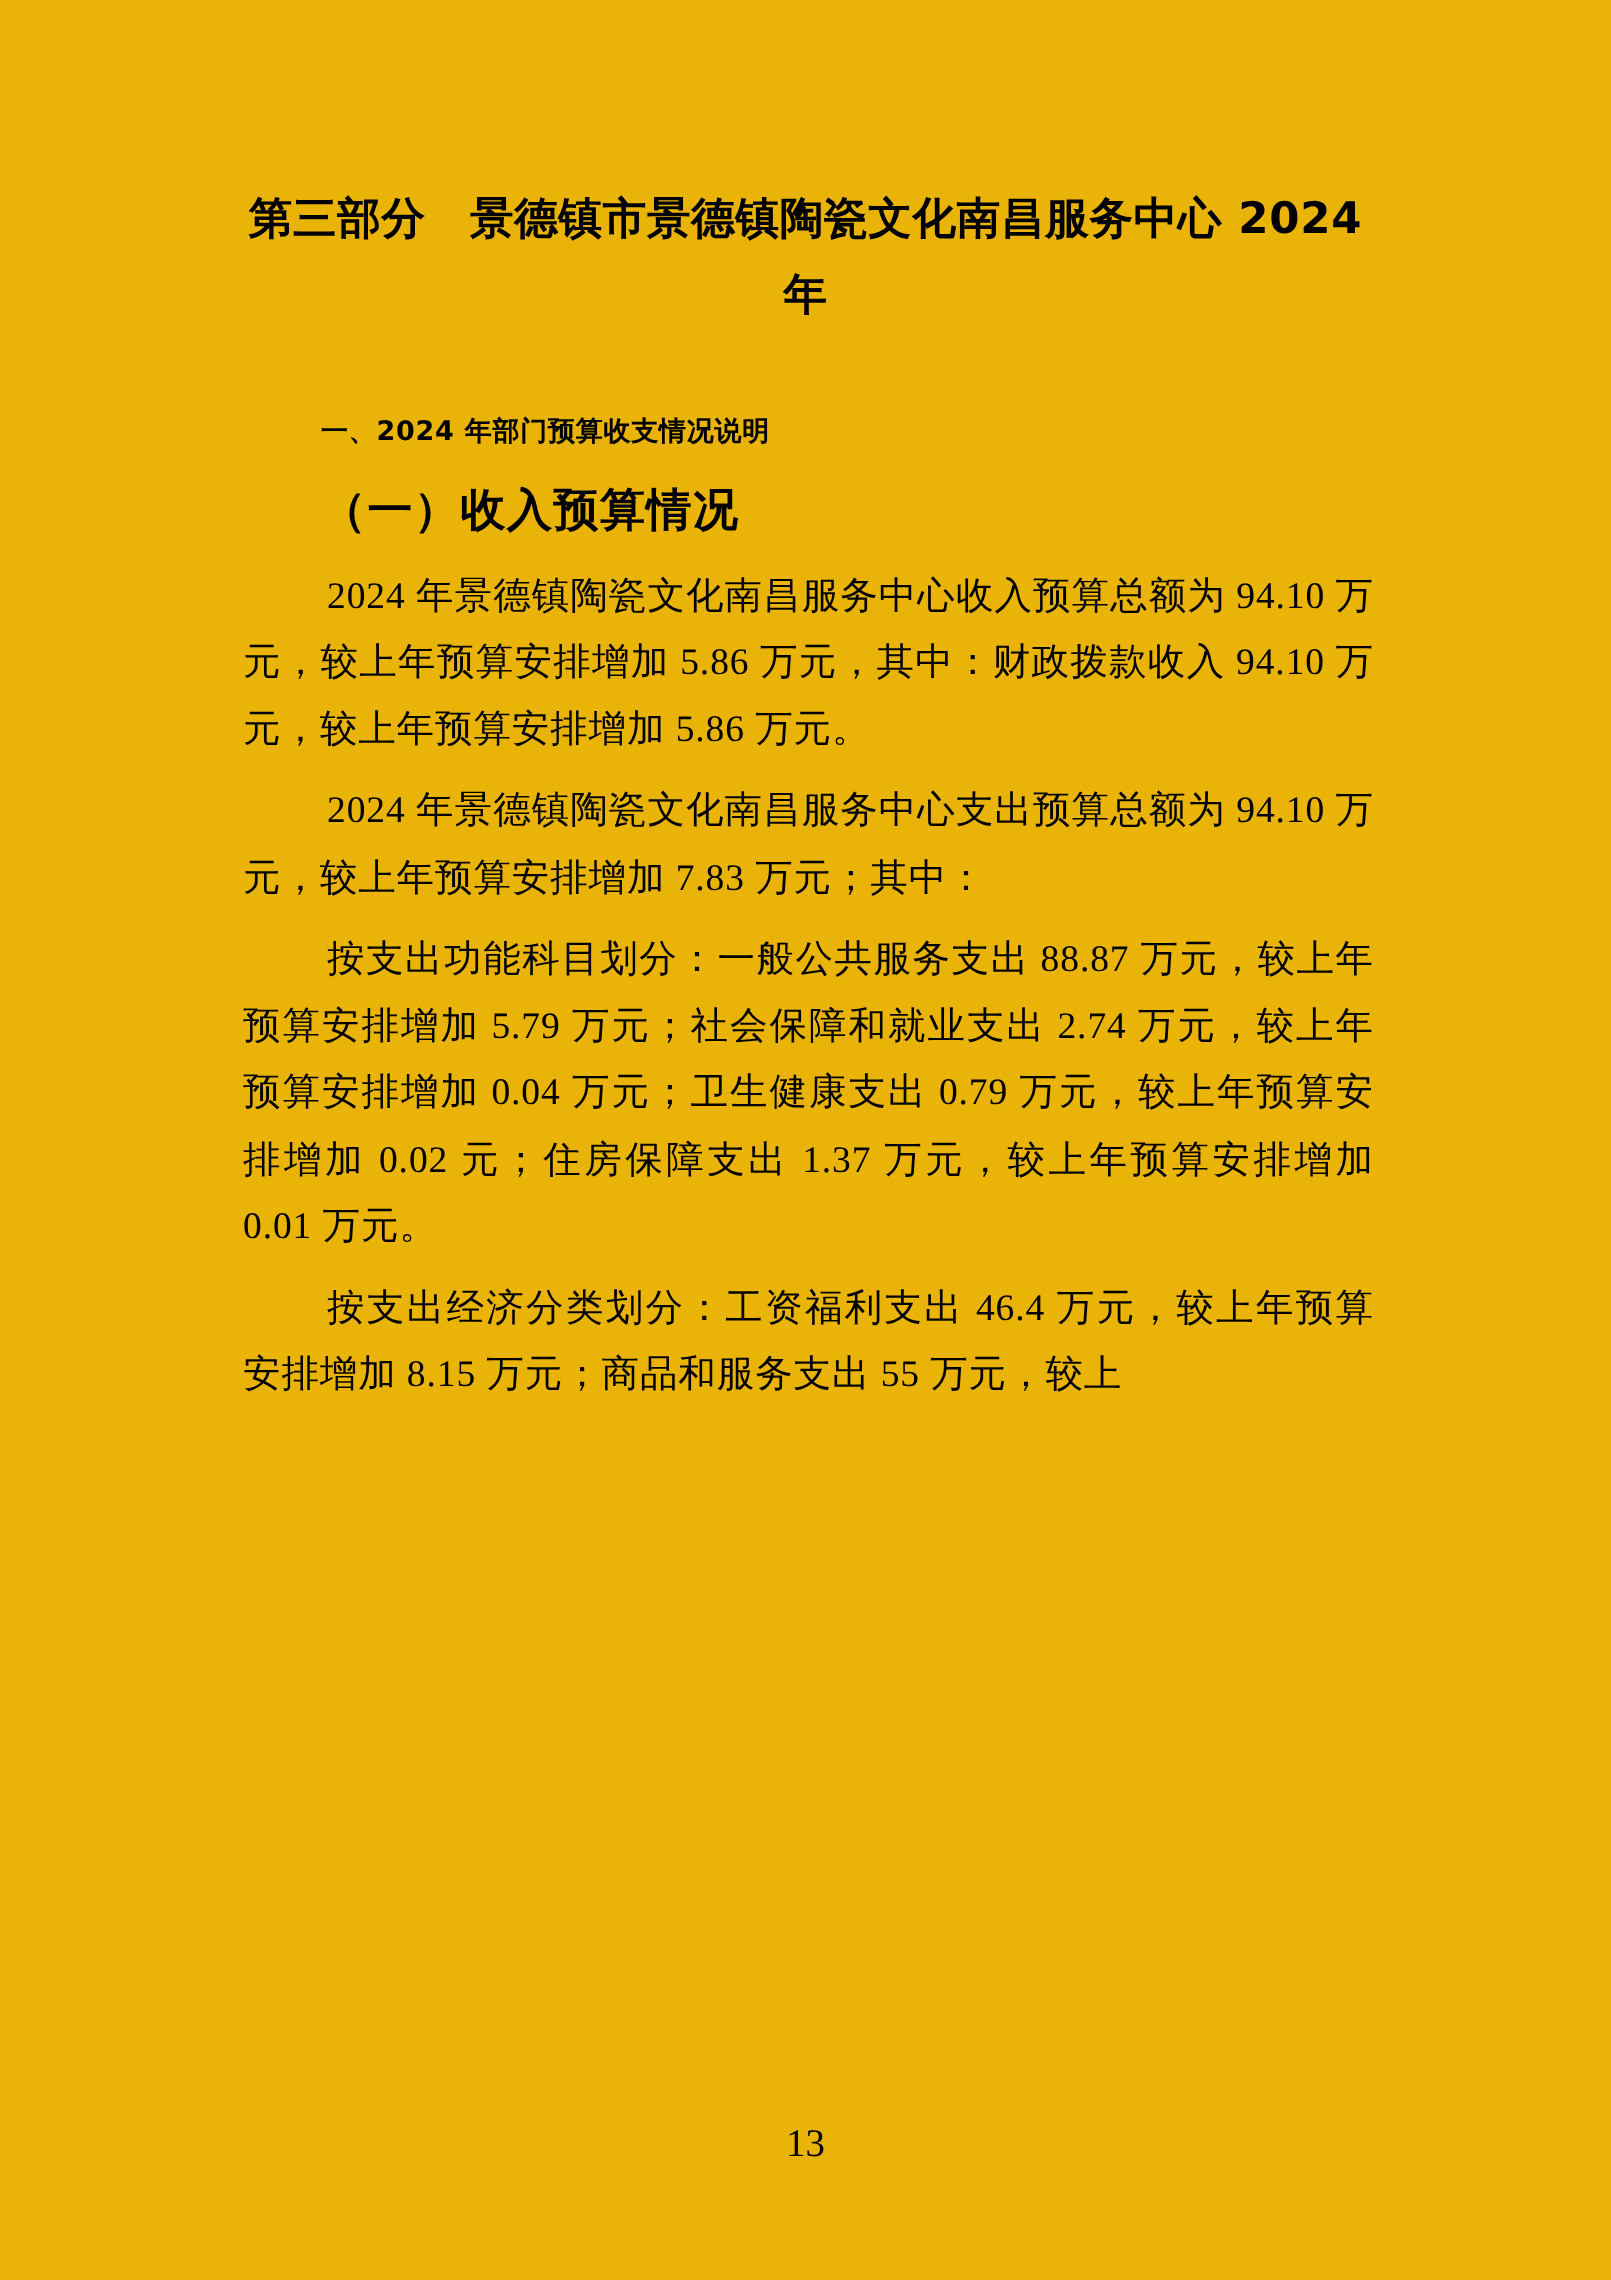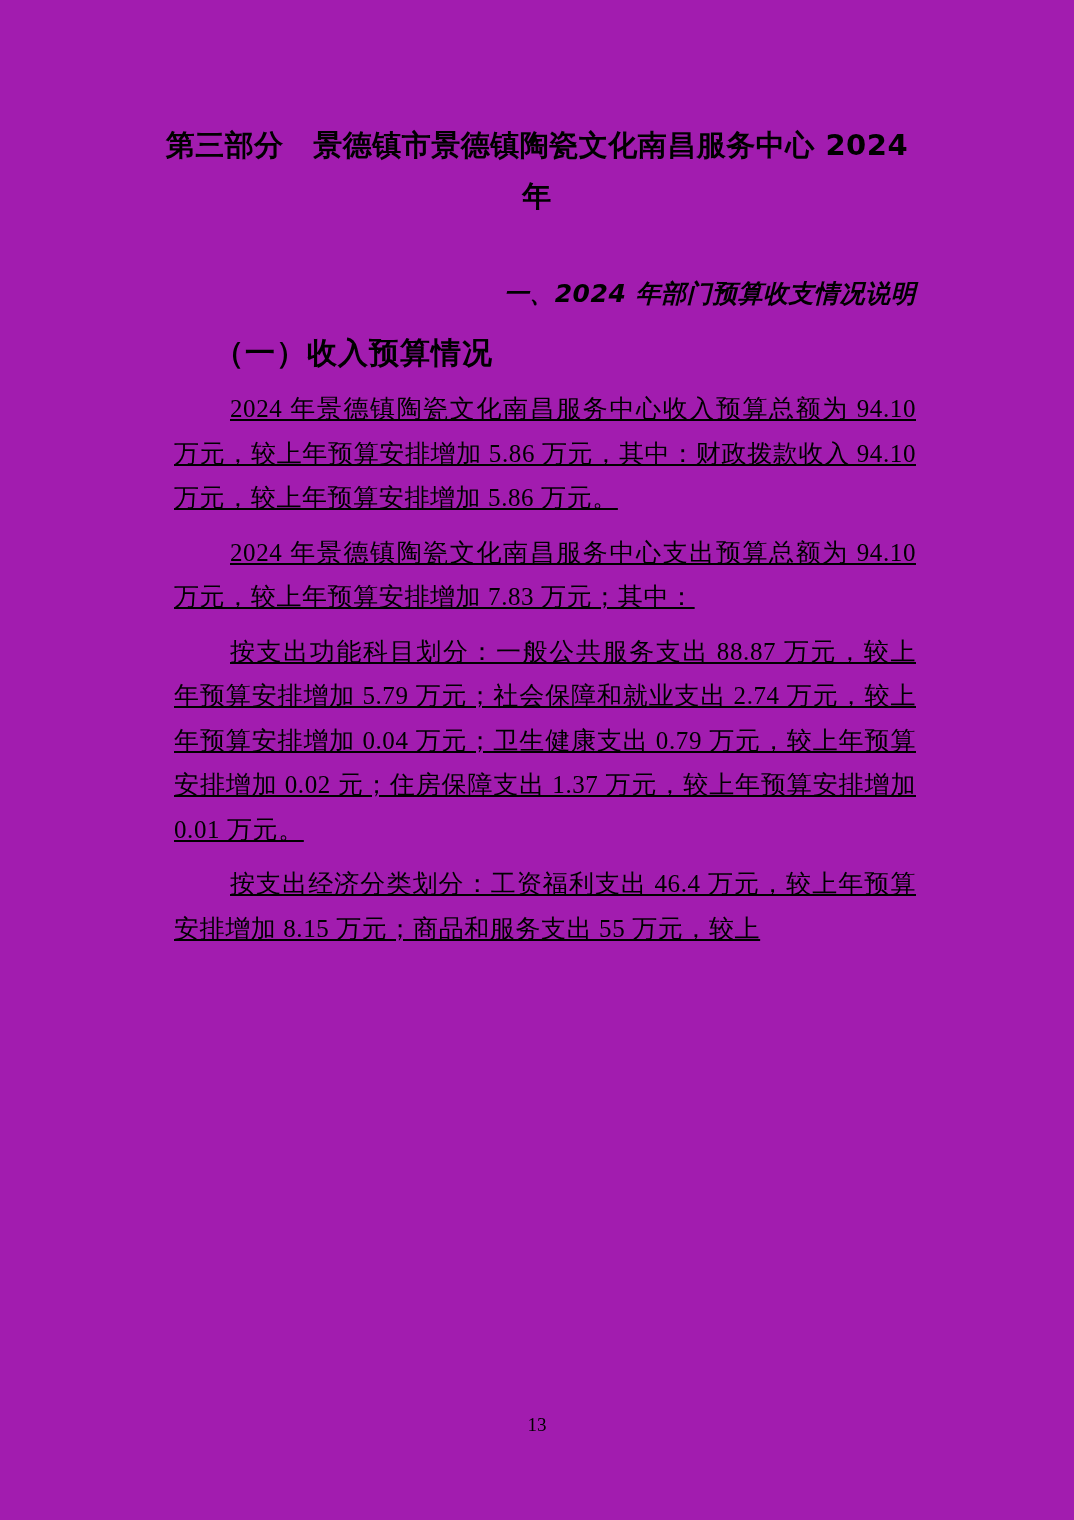--- a/index.html
+++ b/index.html
@@ -4,21 +4,21 @@
 <style>
   html, body {
     margin: 0;
     padding: 0;
     background: #ffffff;
   }
   .page {
     position: relative;
     width: 1074px;
     height: 1520px;
-    background: #a21caf;
+    background: #eab308;
     margin: 0 auto;
     overflow: hidden;
     font-family: "Liberation Serif", "DejaVu Serif", serif;
     color: #000000;
   }
   .content {
     position: absolute;
     left: 158px;
     top: 120px;
     width: 758px;
@@ -31,53 +31,51 @@
     text-align: center;
     letter-spacing: 0.5px;
     margin: 0 0 0 0;
   }
   .doc-title .ln2 {
     display: block;
   }
   .h1 {
     font-family: "DejaVu Sans", "Liberation Sans", sans-serif;
     font-weight: bold;
-    font-size: 25px;
+    font-size: 18px;
     line-height: 1.6;
     margin: 52px 0 0 0;
-    text-align: right;
+    text-align: left;
     text-indent: 56px;
     letter-spacing: 0.5px;
-    font-style: italic;
   }
   .h2 {
     font-family: "DejaVu Serif", "Liberation Serif", serif;
     font-weight: bold;
     font-size: 30px;
     line-height: 1.65;
     margin: 14px 0 0 0;
     text-indent: 56px;
     letter-spacing: 1px;
   }
   p.body {
     font-size: 25px;
     line-height: 1.78;
-    margin: 10px 0 0 16px;
+    margin: 10px 0 0 4px;
     text-indent: 56px;
     text-align: justify;
     letter-spacing: 0.6px;
-    text-decoration: underline;
   }
   .page-number {
     position: absolute;
     left: 0;
     right: 0;
     top: 1414px;
     text-align: center;
-    font-size: 19px;
+    font-size: 26px;
     font-family: "Liberation Serif", "DejaVu Serif", serif;
   }
 </style>
 </head>
 <body>
 
 <div class="page">
 
   <div class="content">
 

